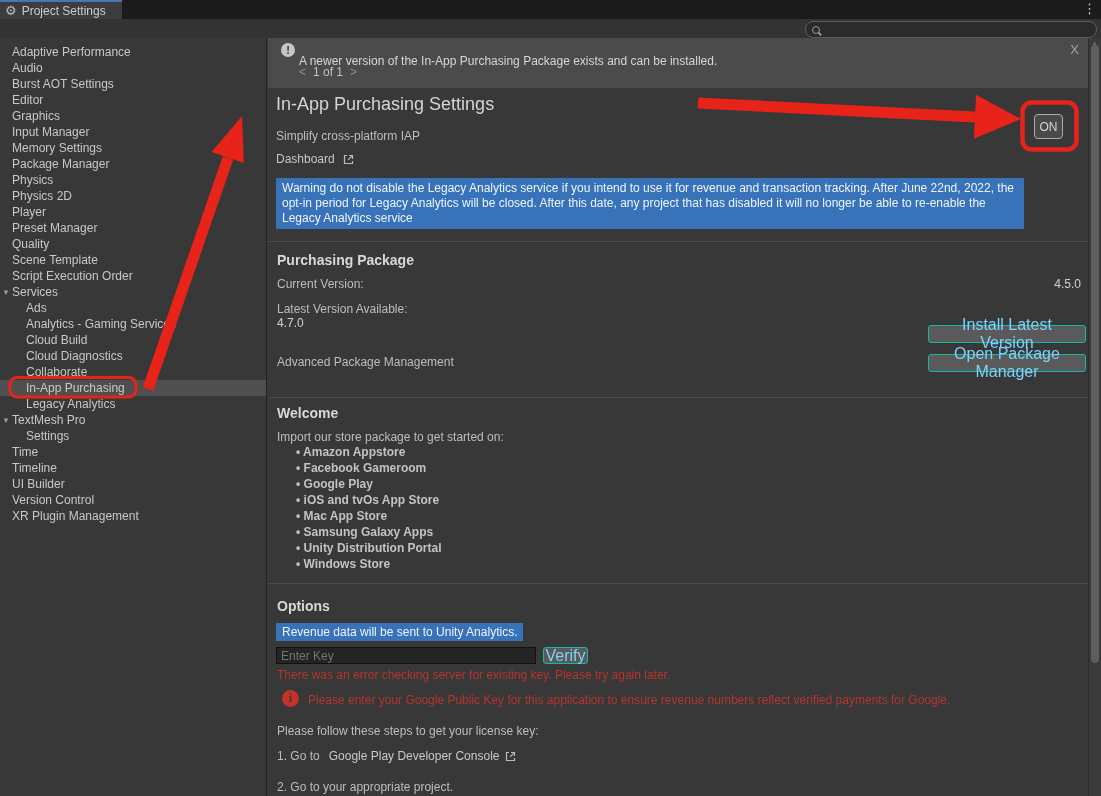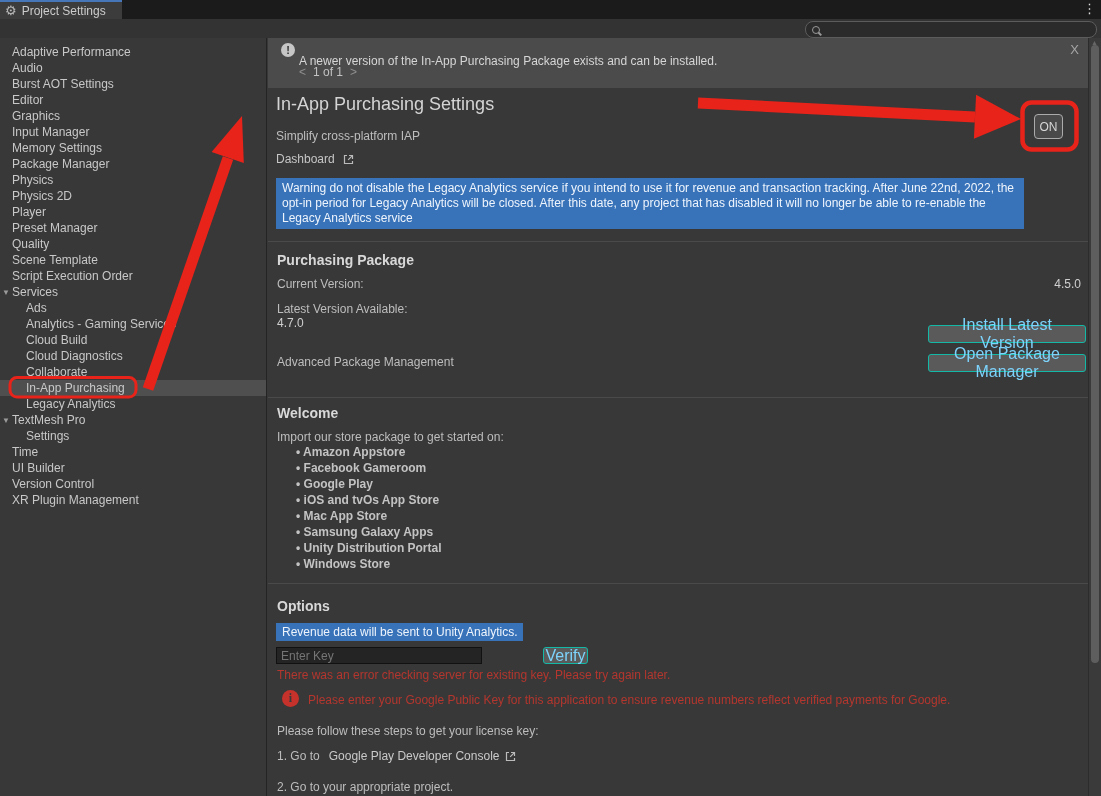--- a/index.html
+++ b/index.html
@@ -58,21 +58,21 @@
        box-sizing:border-box;display:flex;align-items:center;justify-content:center;}
   .install-btn{position:absolute;right:15px;top:287px;width:158px;height:18px;}
   .adv-label{position:absolute;left:9px;top:317px;}
   .openpm-btn{position:absolute;right:15px;top:316px;width:158px;height:18px;}
   .welcome-intro{position:absolute;left:9px;top:392px;}
   .store-list{position:absolute;left:28px;top:406px;list-style:none;margin:0;padding:0;font-weight:bold;}
   .store-list li{height:16px;line-height:16px;font-size:12px;color:#c3c3c3;}
   .store-list li::before{content:"• ";color:#c3c3c3;}
   .revenue-note{position:absolute;left:8px;top:585px;display:inline-block;background:#3873b9;
        color:#eef4fc;font-size:12px;padding:2px 6px;}
-  .key-input{position:absolute;left:8px;top:609px;width:206px;height:17px;box-sizing:border-box;
+  .key-input{position:absolute;left:8px;top:609px;width:260px;height:17px;box-sizing:border-box;
        background:#242424;border:1px solid #111;color:#a9a9a9;font-size:12px;padding:0 4px;
        font-family:"Liberation Sans",sans-serif;outline:none;}
   .verify-btn{position:absolute;left:275px;top:609px;width:45px;height:17px;}
   .error-text{position:absolute;left:9px;top:630px;color:#b4362e;font-size:12px;}
   .info-icon{position:absolute;left:14px;top:652px;width:17px;height:17px;border-radius:50%;
        background:#c5322b;color:#3a3a3a;font-weight:bold;font-size:12px;text-align:center;line-height:17px;font-family:"Liberation Serif",serif;}
   .google-warning{position:absolute;left:40px;top:655px;right:18px;color:#b4362e;font-size:12px;}
   .steps-intro{position:absolute;left:9px;top:686px;}
   .step1{position:absolute;left:9px;top:711px;display:flex;align-items:center;gap:5px;}
   .step1 .link-text{margin-left:4px;color:#c9c9c9;}
@@ -234,20 +234,24 @@
     <div class="side-item ind-1">
       
       <span>Settings</span>
     </div>
 
     <div class="side-item">
       
       <span>Time</span>
     </div>
 
+    <div class="side-item">
+      
+      <span>Timeline</span>
+    </div>
 
     <div class="side-item">
       
       <span>UI Builder</span>
     </div>
 
     <div class="side-item">
       
       <span>Version Control</span>
     </div>

